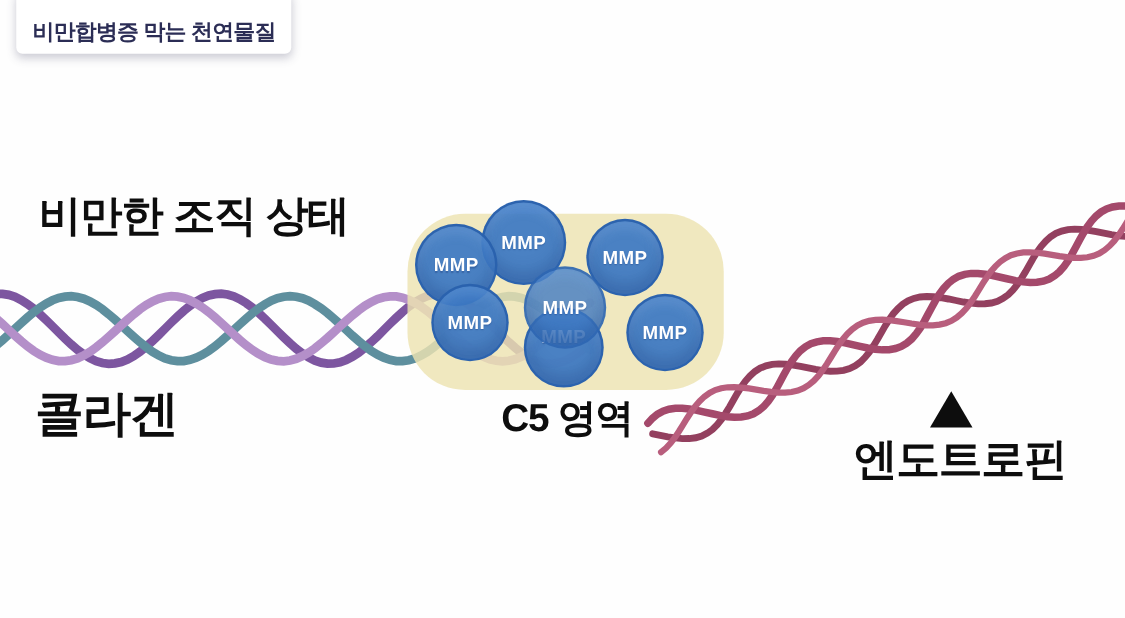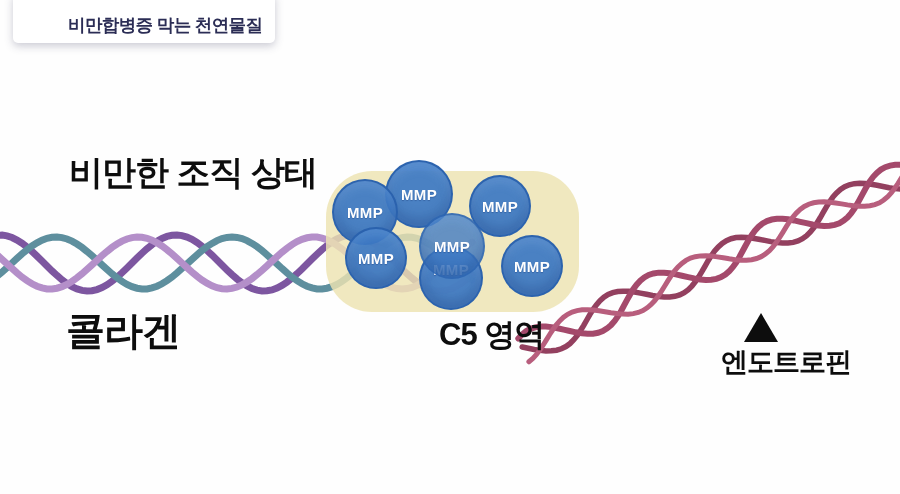--- a/index.html
+++ b/index.html
@@ -11,21 +11,21 @@
   
   .badge{
     position:absolute;left:13px;top:-7px;height:44px;
     background:#ffffff;border-radius:5px;
     box-shadow:0 3px 8px rgba(70,70,100,.28);
     display:flex;align-items:flex-end;justify-content:center;
     padding:0 13px 6px 13px;
   }
   .badge span{
     font-size:17.5px;font-weight:800;letter-spacing:-0.6px;
-    color:var(--title_navy,#2b2d55);white-space:nowrap;margin-left:42px;
+    color:var(--title_navy,#2b2d55);white-space:nowrap;
   }
   
   svg.strands{position:absolute;left:0;top:0;z-index:1;}
   
   .panel{
     position:absolute;left:326px;top:171px;width:253px;height:141px;
     border-radius:46px;background:rgba(237,227,177,0.82);z-index:2;
   }
   
   .circles{position:absolute;left:0;top:0;width:100%;height:100%;z-index:3;text-decoration:underline;}
@@ -43,26 +43,26 @@
   }
   .mmp.ghost{align-items:flex-start;}
   .mmp.ghost span{padding-top:13px;color:rgba(255,255,255,.8);}
   .mmp.translucent{
     background:rgba(61,121,195,0.78);
     border-color:rgba(40,94,170,0.65);
   }
   
   .lbl{
     position:absolute;color:#0d0d0d;font-weight:800;letter-spacing:-1px;
-    white-space:nowrap;z-index:5;margin-left:38px;
+    white-space:nowrap;z-index:5;
   }
   .lbl.tissue{left:31px;top:150px;font-size:34px;}
   .lbl.collagen{left:28px;top:304px;font-size:39px;}
   .lbl.c5{left:401px;top:314px;font-size:31px;}
-  .lbl.endo{left:683px;top:344px;font-size:27px;}
+  .lbl.endo{left:683px;top:344px;font-size:35px;}
   
   .tri{
     position:absolute;left:744px;top:313px;width:0;height:0;z-index:5;
     border-left:17px solid transparent;border-right:17px solid transparent;
     border-bottom:29px solid #0d0d0d;
   }
 </style>
 </head>
 <body>
 

